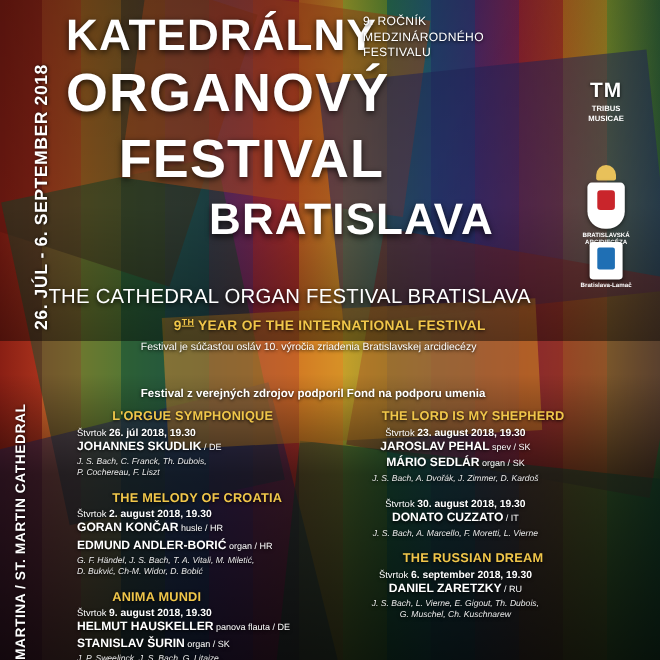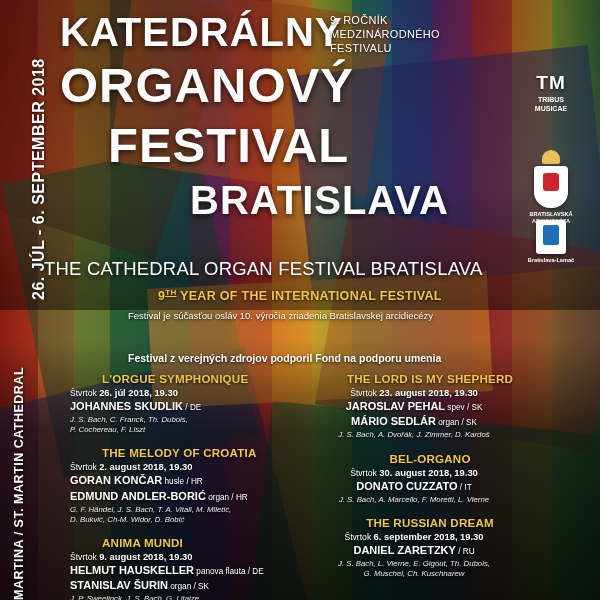--- a/index.html
+++ b/index.html
@@ -259,21 +259,20 @@
       </div>
     <div class="col" id="col-right">
         <div class="ev ctr">
           <div class="ev-title">THE LORD IS MY SHEPHERD</div>
           <div class="ev-date">Štvrtok <b>23. august 2018, 19.30</b></div>
           <div class="ev-perf">JAROSLAV PEHAL<span class="role"> spev / SK</span></div>
           <div class="ev-perf">MÁRIO SEDLÁR<span class="role"> organ / SK</span></div>
           <div class="ev-prog">J. S. Bach, A. Dvořák, J. Zimmer, D. Kardoš</div>
         </div>
         <div class="ev ctr">
-          <div class="ev-title">BEL-ORGANO</div>
           <div class="ev-date">Štvrtok <b>30. august 2018, 19.30</b></div>
           <div class="ev-perf">DONATO CUZZATO<span class="role"> / IT</span></div>
           <div class="ev-prog">J. S. Bach, A. Marcello, F. Moretti, L. Vierne</div>
         </div>
         <div class="ev ctr">
           <div class="ev-title">THE RUSSIAN DREAM</div>
           <div class="ev-date">Štvrtok <b>6. september 2018, 19.30</b></div>
           <div class="ev-perf">DANIEL ZARETZKY<span class="role"> / RU</span></div>
           <div class="ev-prog">J. S. Bach, L. Vierne, E. Gigout, Th. Dubois,<br>G. Muschel, Ch. Kuschnarew</div>
         </div>

